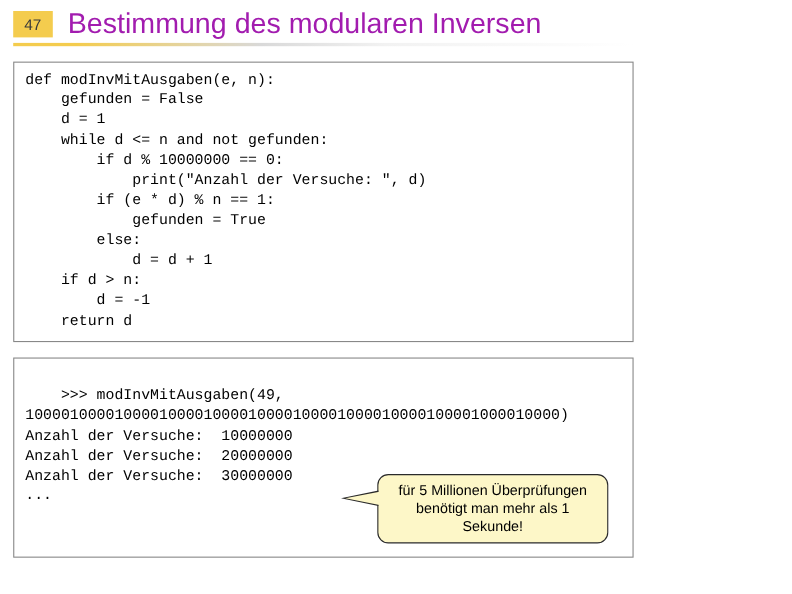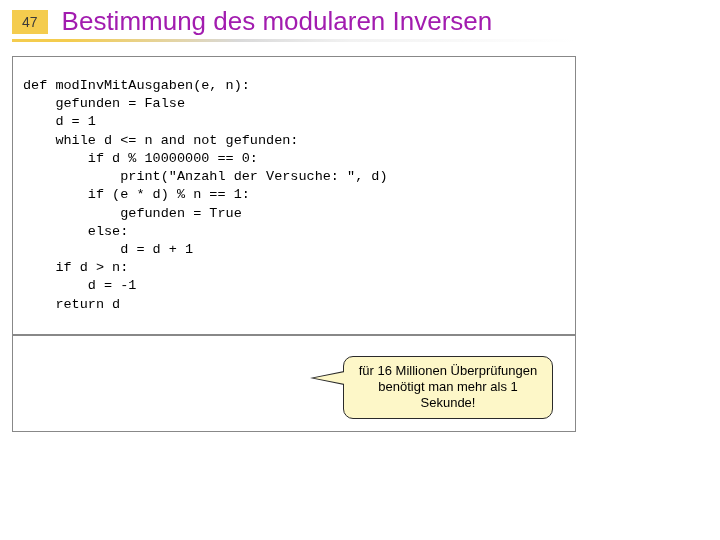--- a/index.html
+++ b/index.html
@@ -38,25 +38,26 @@
     font-family: Verdana, Arial, sans-serif;
   }
   .hr-grad {
     height: 3px;
     width: 100%;
     background: linear-gradient(to right, #f4cc4e 0%, #f4cc4e 10%, #d9d9d9 40%, #f2f2f2 60%, #ffffff 100%);
     margin-bottom: 14px;
   }
   .code-box {
     border: 1px solid #888;
-    padding: 20px 10px;
+    padding: 8px 10px;
     font-family: "Courier New", Courier, monospace;
     font-size: 13.5px;
     line-height: 1.35;
     white-space: pre;
+    margin-bottom: 14px;
     color: #000;
     position: relative;
   }
   .callout {
     position: absolute;
     right: 22px;
     bottom: 12px;
     width: 210px;
     background: #fdf7c8;
     border: 1.5px solid #2a2a2a;
@@ -109,20 +110,26 @@
             print("Anzahl der Versuche: ", d)
         if (e * d) % n == 1:
             gefunden = True
         else:
             d = d + 1
     if d &gt; n:
         d = -1
     return d</div>
 
   <div class="code-box">
+    <span>&gt;&gt;&gt; modInvMitAusgaben(49,
+100001000010000100001000010000100001000010000100001000010000)
+Anzahl der Versuche:  10000000
+Anzahl der Versuche:  20000000
+Anzahl der Versuche:  30000000
+...</span>
     <div class="callout">
       <div class="callout-tail"></div>
       <div class="callout-tail-inner"></div>
-      <span>für 16 Millionen Überprüfungen benötigt man mehr als 1 Sekunde!</span>
+      <span>für 5 Millionen Überprüfungen benötigt man mehr als 1 Sekunde!</span>
     </div>
   </div>
 
 </div>
 
 </body></html>

